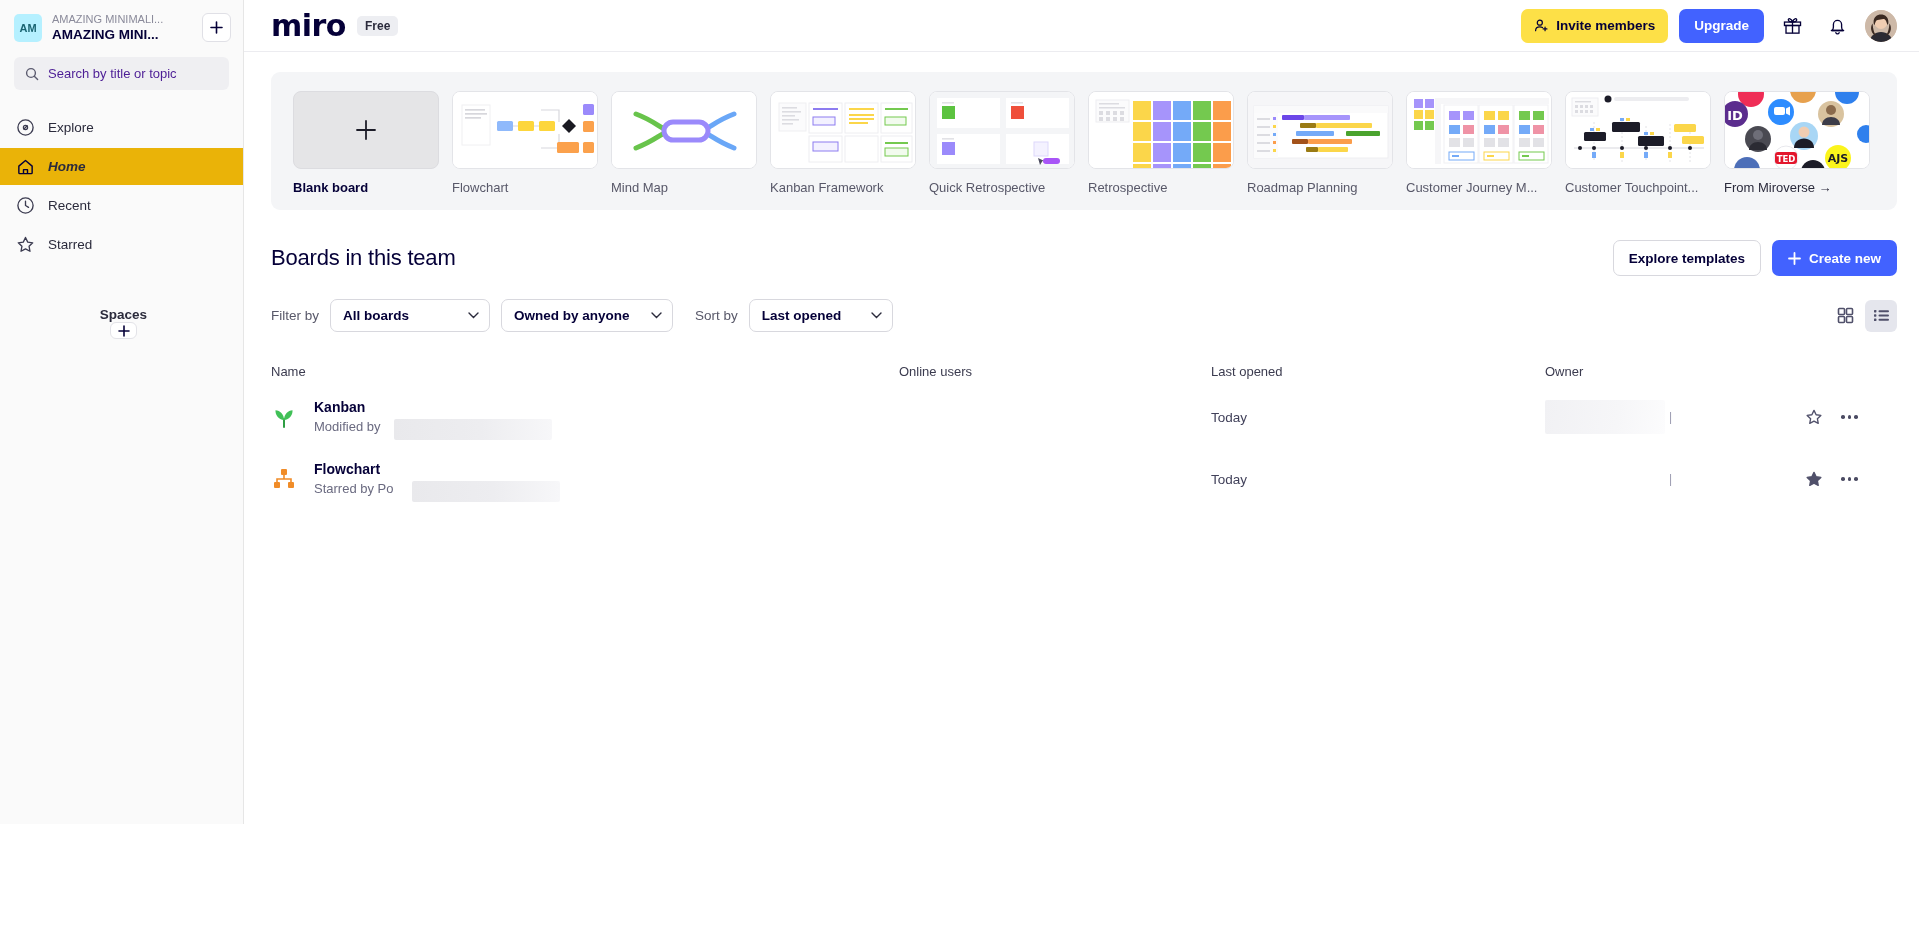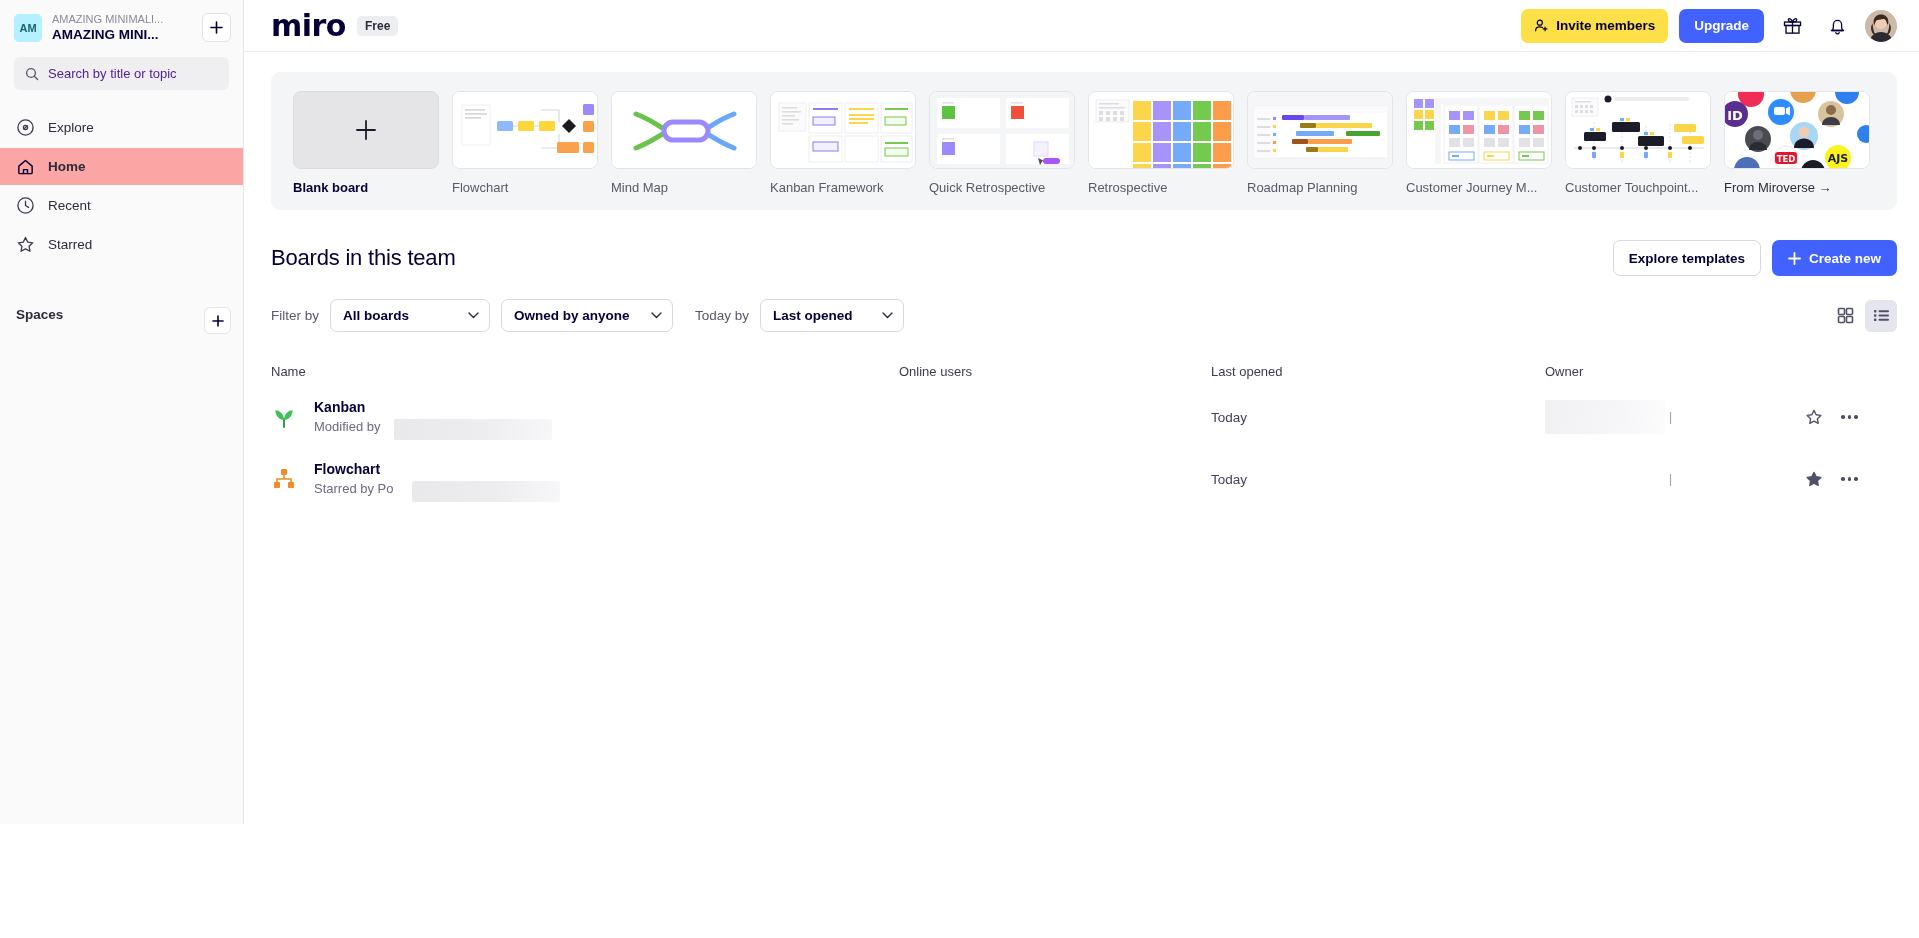--- a/index.html
+++ b/index.html
@@ -56,25 +56,25 @@
   }
   .search-box .ph { font-size: 13px; color: #4c1d95; }
 
   .nav { margin-top: 19px; }
   .nav-item {
     height: 37px; display: flex; align-items: center; gap: 13px;
     padding: 0 14px 0 16px; margin: 2px 0;
     font-size: 13.5px; color: #2b2b3c; cursor: pointer;
   }
   .nav-item .ico { width: 19px; height: 19px; flex: 0 0 19px; display:block; }
-  .nav-item.active { background: #fca5a5; font-weight: 700; }
+  .nav-item.active { background: #eab308; font-weight: 700; font-style: italic; }
 
   .spaces-row {
     margin-top: 44px; padding: 0 12px 0 16px;
-    display: flex; align-items: flex-start; height: 32px;
+    display: flex; align-items: center; height: 32px; flex-direction: column;
   }
   .spaces-label { font-size: 13.5px; font-weight: 600; color: #2b2b3c; flex: 1 1 auto; }
   .spaces-plus {
     width: 27px; height: 27px; border: 1px solid #e3e3e8; border-radius: 6px;
     background: #fff; display:flex; align-items:center; justify-content:center; cursor: pointer;
   }
 
   
   .main { flex: 1 1 auto; height: 938px; display: flex; flex-direction: column; min-width: 0; }
 
@@ -697,21 +697,21 @@
         </svg>
       </div>
 
       <div class="select" style="width:172px">
         <span class="cv">Owned by anyone</span>
         <svg width="11" height="7" viewBox="0 0 11 7">
           <path d="M1 1l4.5 4.5L10 1" fill="none" stroke="#2b2b3c" stroke-width="1.4" stroke-linecap="round"></path>
         </svg>
       </div>
 
-      <span class="filter-label" style="margin-left:11px">Today by</span>
+      <span class="filter-label" style="margin-left:11px">Sort by</span>
 
       <div class="select" style="width:144px">
         <span class="cv">Last opened</span>
         <svg width="11" height="7" viewBox="0 0 11 7">
           <path d="M1 1l4.5 4.5L10 1" fill="none" stroke="#2b2b3c" stroke-width="1.4" stroke-linecap="round"></path>
         </svg>
       </div>
 
       <span class="sp"></span>
 

